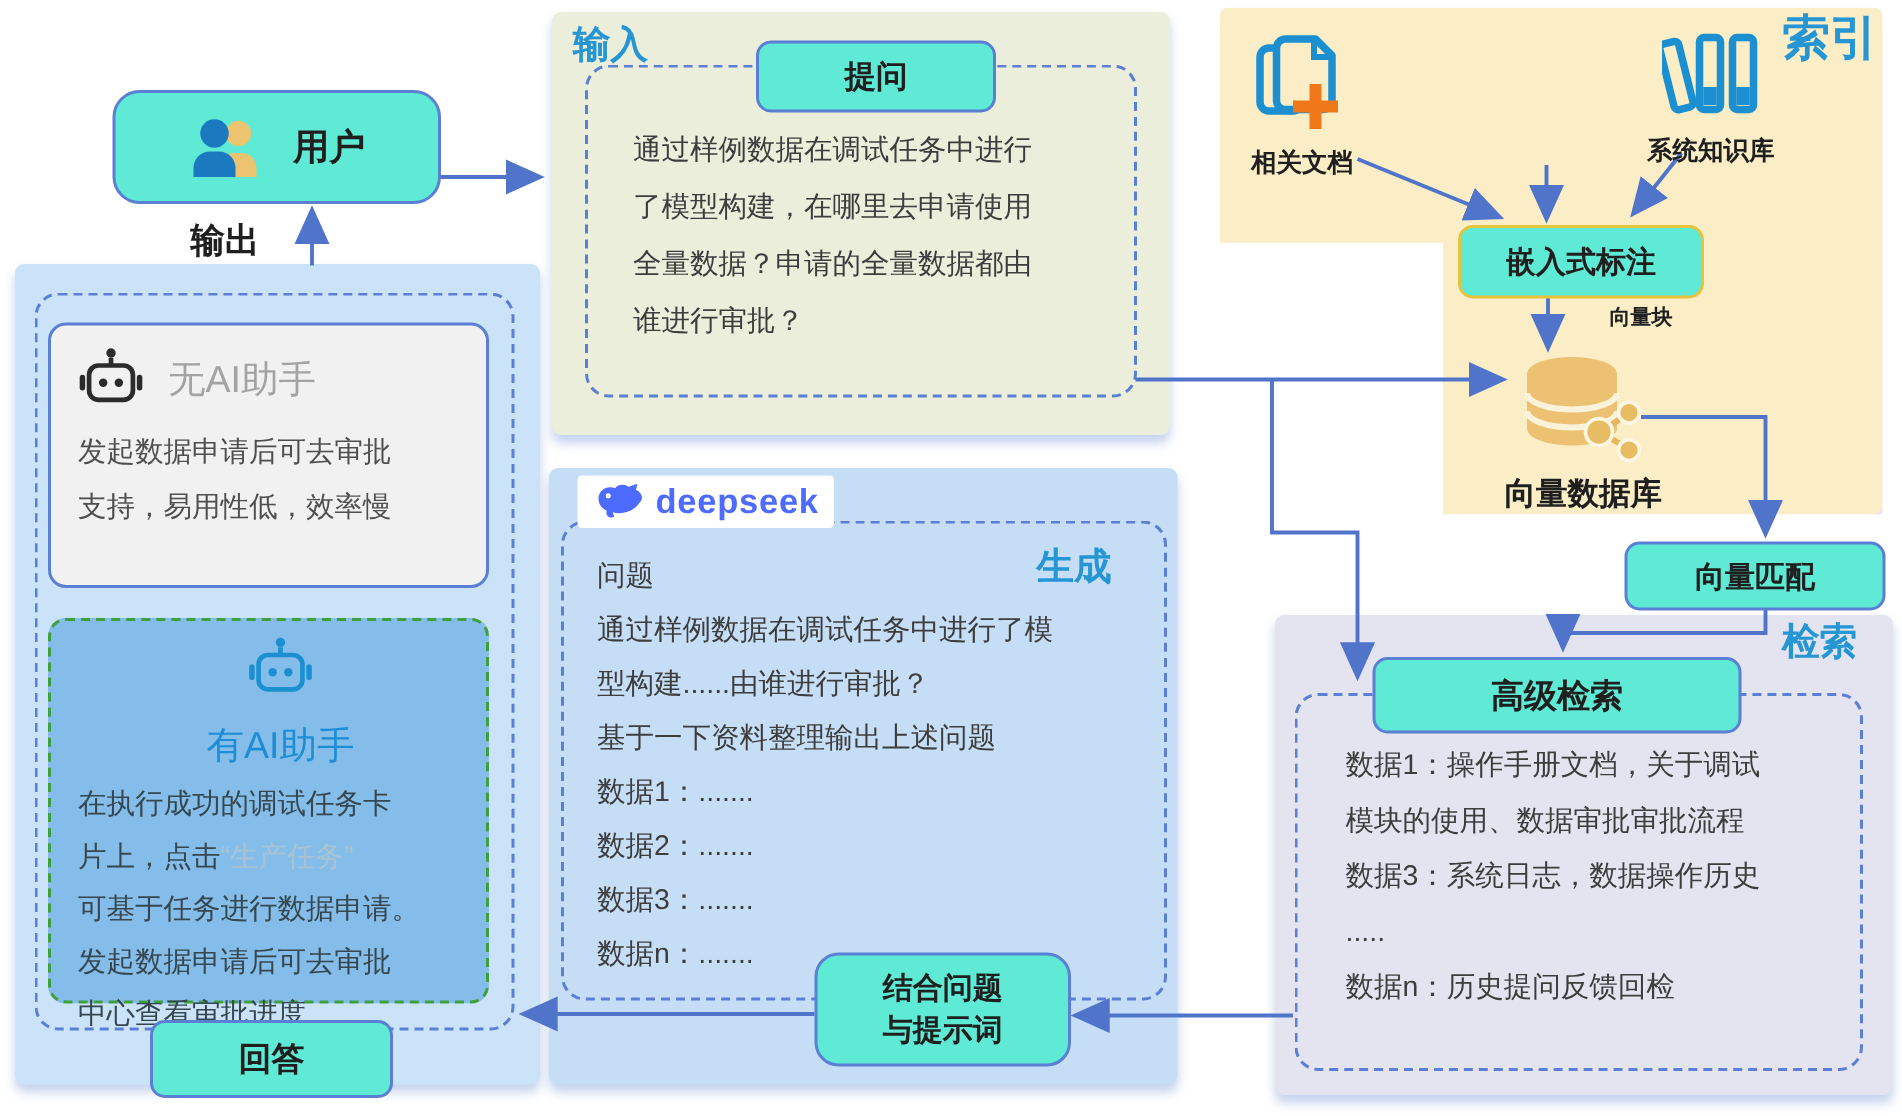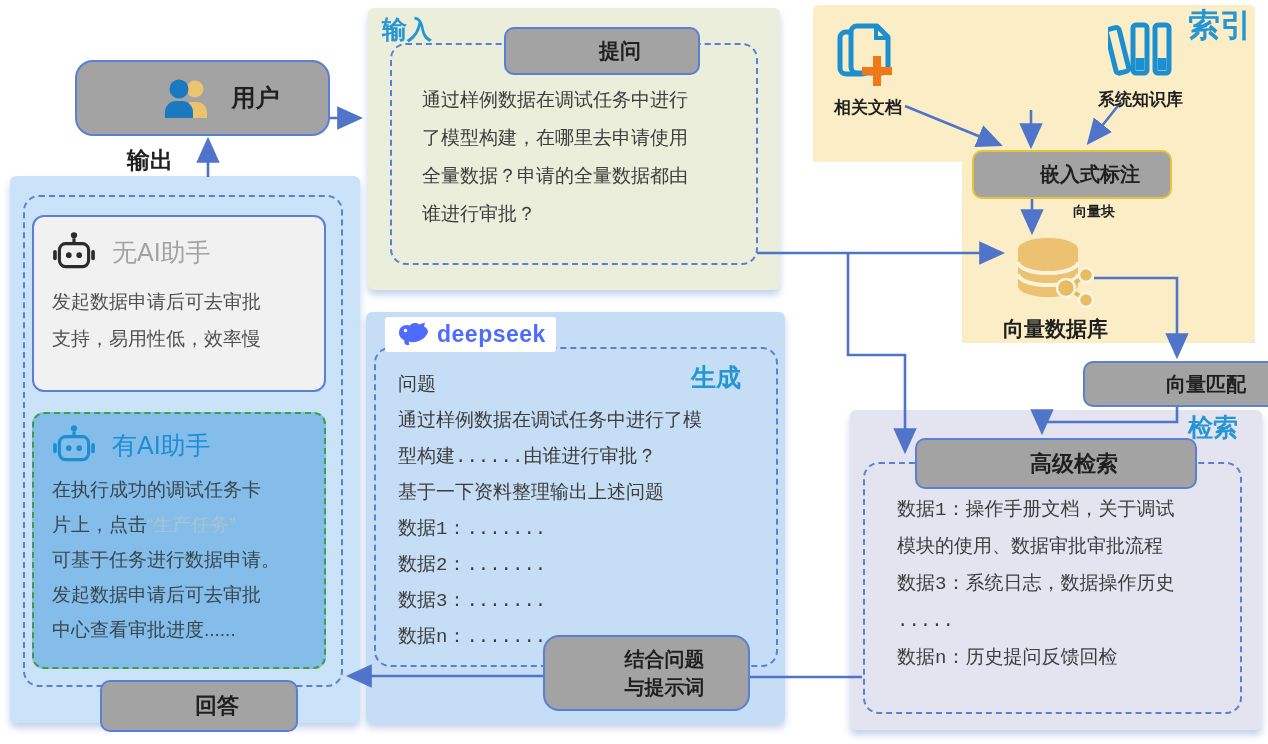--- a/index.html
+++ b/index.html
@@ -5,27 +5,27 @@
   html,body{margin:0;padding:0;background:#fff;}
   #canvas{
     position:relative;width:1268px;height:744px;overflow:hidden;background:#fff;
     font-family:"Liberation Sans","DejaVu Sans",sans-serif;color:#2d2d2d;
   }
   .abs{position:absolute;}
   .panel{position:absolute;border-radius:6px;}
   .shadow{box-shadow:0 5px 7px rgba(125,155,215,.45);}
   .dashedbox{position:absolute;border:2px dashed #5b7fd4;border-radius:16px;z-index:3;}
   .chip{
-    position:absolute;background:#a3a3a3;border:2.5px solid #5b7fd4;border-radius:10px;
+    position:absolute;background:#5eead4;border:2.5px solid #5b7fd4;border-radius:10px;
     display:flex;align-items:center;justify-content:center;
-    font-weight:bold;color:#1f1f1f;z-index:7;padding-left:36px;
+    font-weight:bold;color:#1f1f1f;z-index:7;
   }
   .tag{position:absolute;font-weight:bold;color:#2596d3;z-index:6;}
   .blabel{position:absolute;font-weight:bold;color:#1f1f1f;z-index:6;}
-  .txt{position:absolute;color:#3d3d3d;font-size:19px;z-index:5;font-family:Liberation Mono, monospace;}
+  .txt{position:absolute;color:#3d3d3d;font-size:19px;z-index:5;}
   .txt div{white-space:nowrap;}
   svg.flow{position:absolute;left:0;top:0;z-index:5;pointer-events:none;}
   .iconwrap{position:absolute;z-index:6;display:flex;flex-direction:column;align-items:center;}
   .iconlabel{font-weight:bold;color:#1f1f1f;font-size:17px;margin-top:4px;white-space:nowrap;}
   .card{position:absolute;border-radius:12px;z-index:6;}
   .cardhead{display:flex;align-items:center;gap:14px;padding:14px 0 0 16px;}
   .cardtitle{font-size:25px;font-weight:normal;}
   .cardbody{padding:10px 0 0 18px;font-size:19px;line-height:37px;}
   .hl{color:#a9c3d2;}
   .dsbrand{
@@ -204,21 +204,21 @@
       </span>
       <span class="cardtitle" style="color:#a3a3a3;">无AI助手</span>
     </div>
     <div class="cardbody" style="color:#4f4f4f;">
       <div>发起数据申请后可去审批</div>
       <div>支持，易用性低，效率慢</div>
     </div>
   </div>
 
   <div class="card" style="left:32px;top:412px;width:290px;height:253px;background:#84bde9;border:2px dashed #3f9e3f;">
-    <div class="cardhead" style="padding-top:10px;">
+    <div class="cardhead" style="padding-top:10px;flex-direction:column;">
       <span style="color:#1b8fd0;display:flex;">
         <svg width="48" height="42" viewBox="0 0 46 40">
           <circle cx="23" cy="4" r="3" fill="currentColor"></circle>
           <line x1="23" y1="7" x2="23" y2="12" stroke="currentColor" stroke-width="3"></line>
           <rect x="9" y="12" width="28" height="22" rx="6" fill="none" stroke="currentColor" stroke-width="3"></rect>
           <circle cx="18" cy="23" r="2.7" fill="currentColor"></circle>
           <circle cx="28" cy="23" r="2.7" fill="currentColor"></circle>
           <rect x="3" y="18" width="3.5" height="10" rx="1.7" fill="currentColor"></rect>
           <rect x="39.5" y="18" width="3.5" height="10" rx="1.7" fill="currentColor"></rect>
         </svg>

